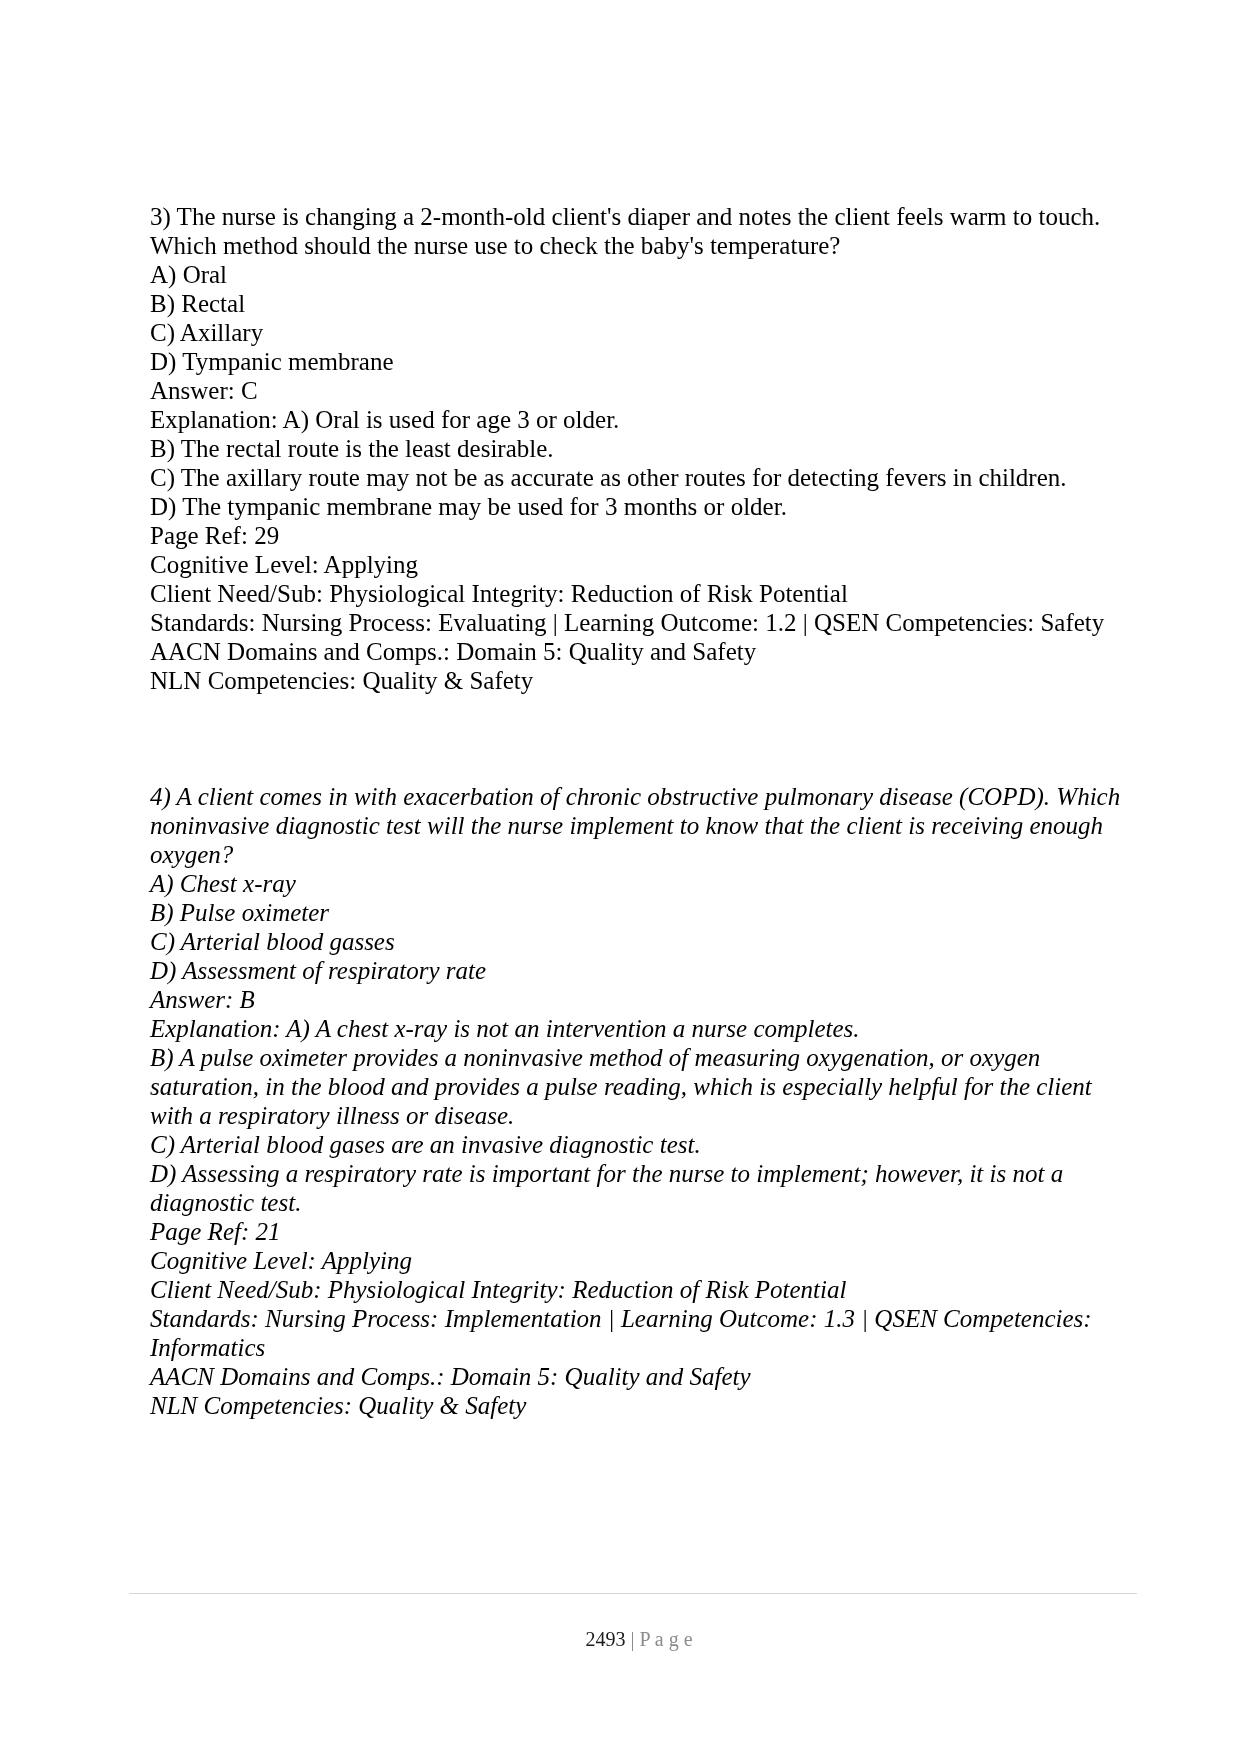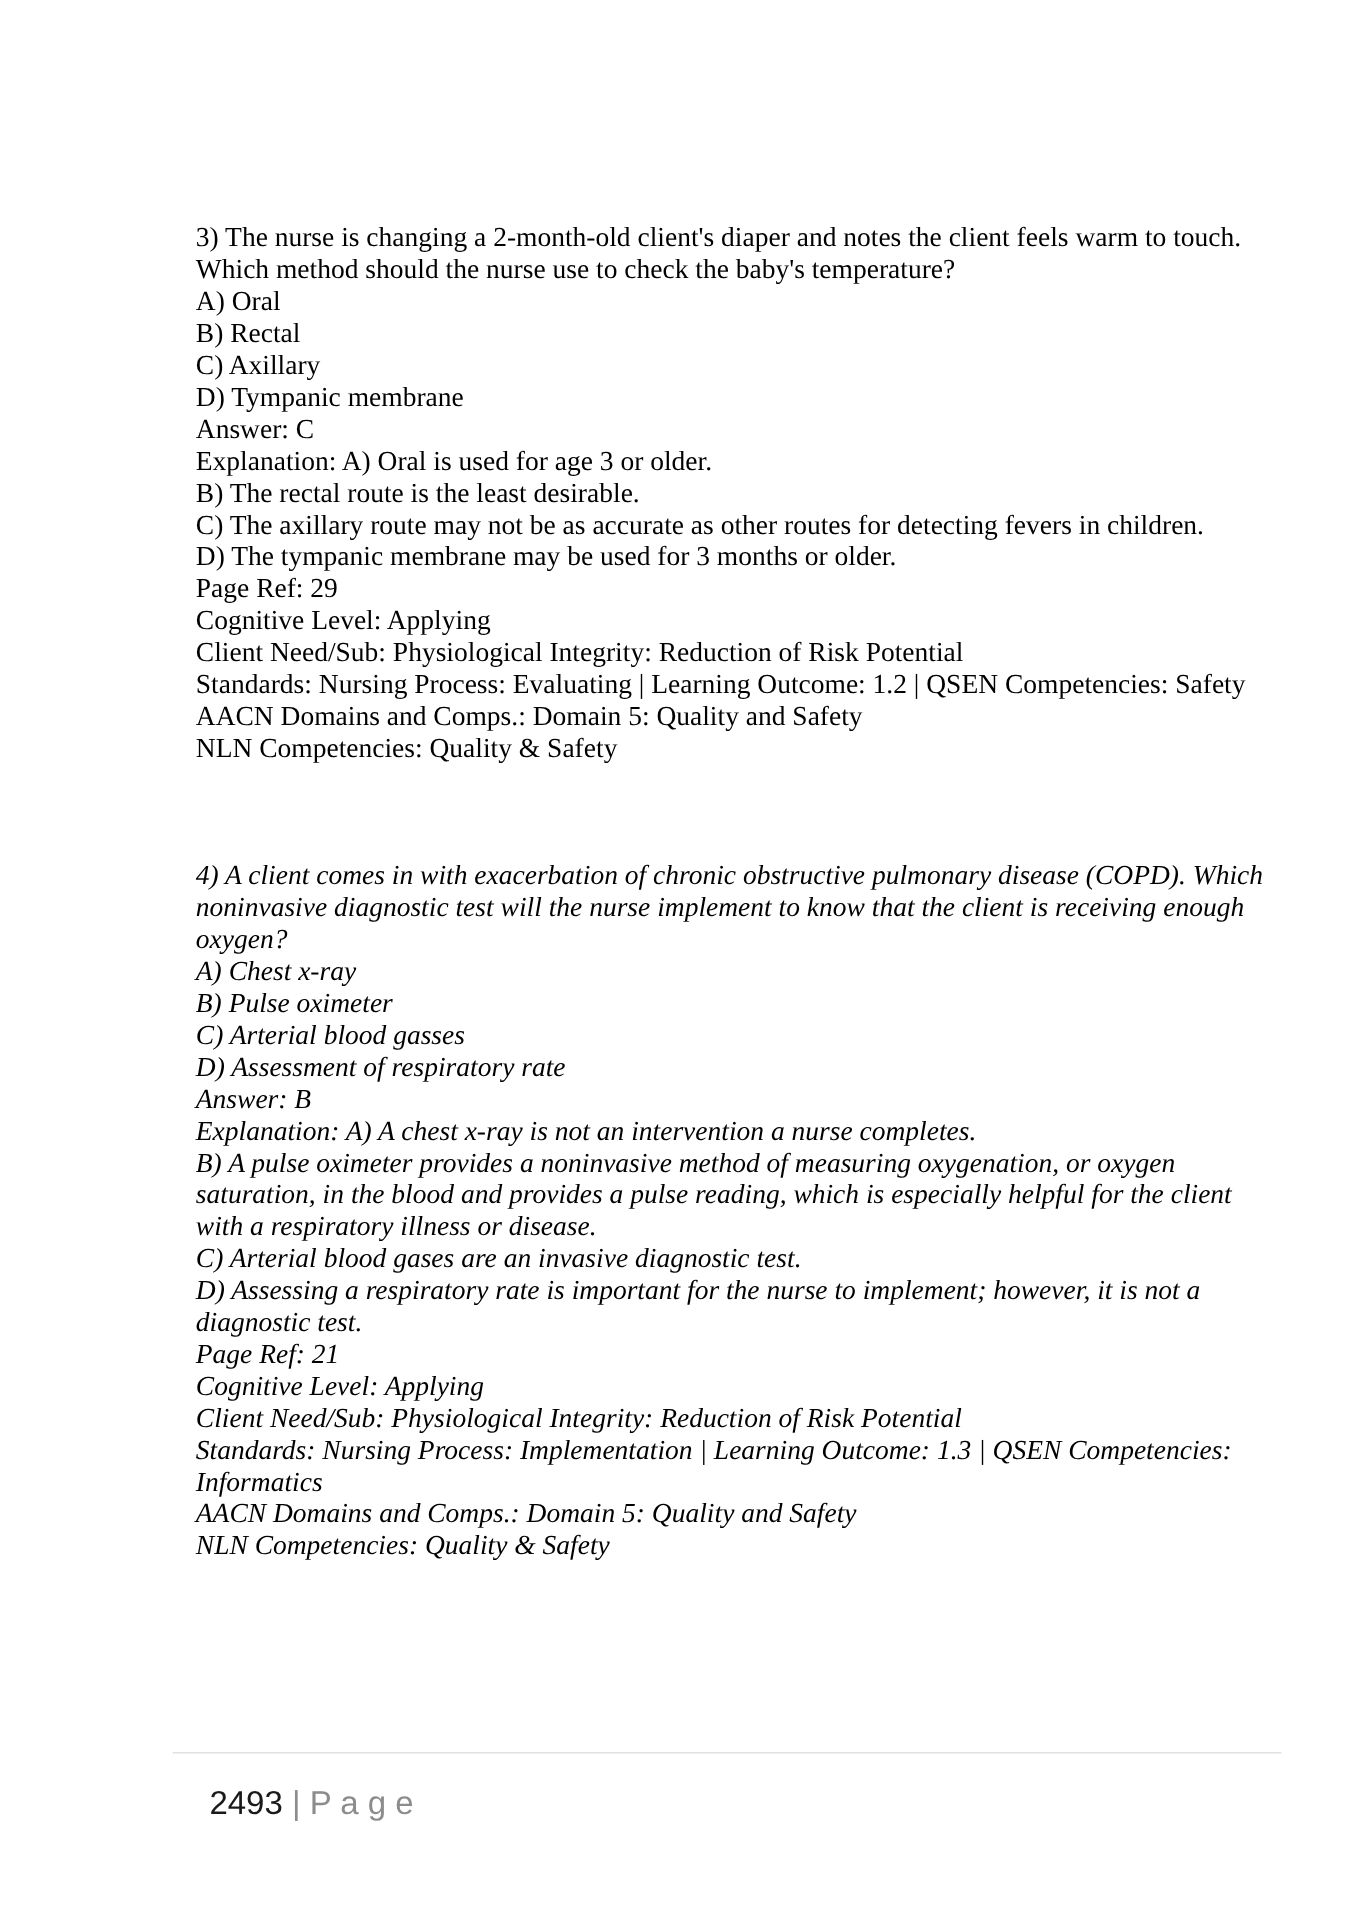--- a/index.html
+++ b/index.html
@@ -12,21 +12,20 @@
     height: 1755px;
     position: relative;
     overflow: hidden;
   }
   .page {
     position: absolute;
     left: 0; top: 0;
     width: 1067px;
     height: 1755px;
     background: #ffffff;
-    margin-left: 28px;
   }
   .text-block {
     position: absolute;
     left: 150px;
     top: 144px;
     width: 1040px;
     font-family: "Liberation Serif", "DejaVu Serif", serif;
     font-size: 25px;
     line-height: 29px;
     color: #000000;
@@ -46,23 +45,23 @@
     top: 1593px;
     width: 1008px;
     height: 0;
     border-top: 1px solid #d6d6d6;
   }
   .page-footer {
     position: absolute;
     left: 129px;
     top: 1599px;
     width: 1000px;
-    text-align: left;
-    font-family: Liberation Sans, sans-serif;
-    font-size: 30px;
+    text-align: center;
+    font-family: Liberation Serif, serif;
+    font-size: 20px;
     line-height: 27px;
     white-space: pre;
   }
   .footer-number { color: #1a1a1a; }
   .footer-sep, .footer-label { color: #8c8c8c; }
 </style>
 </head>
 <body>
 
 <div class="page">

